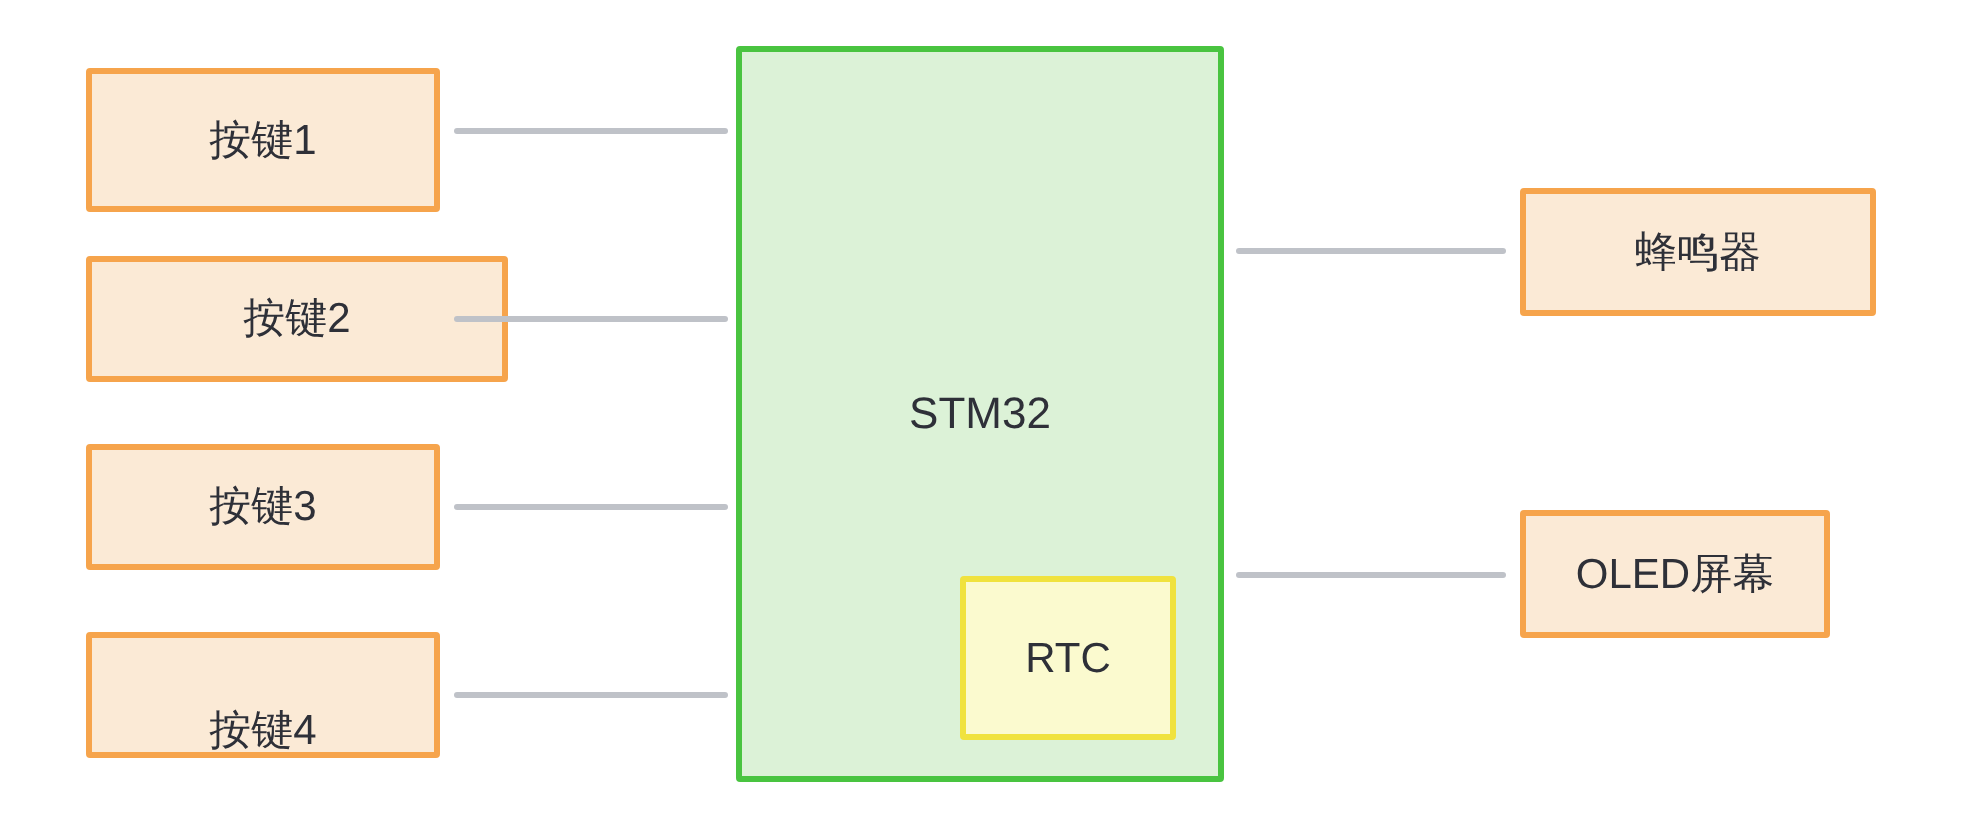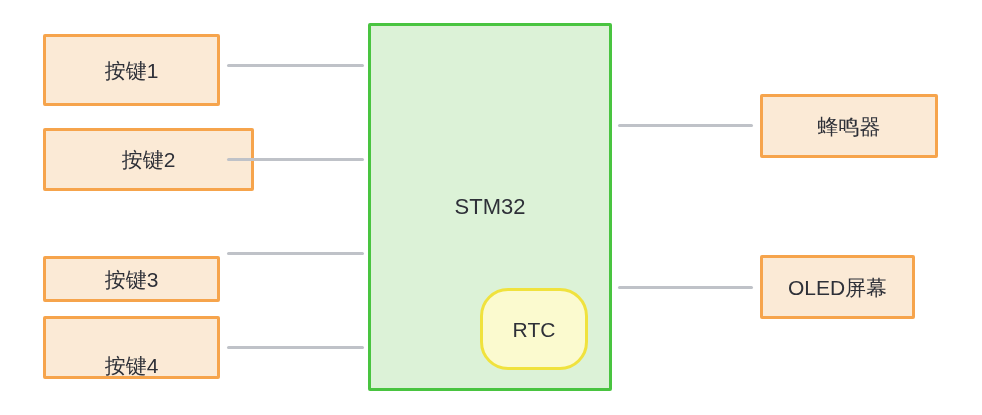--- a/index.html
+++ b/index.html
@@ -43,25 +43,25 @@
   }
   .connector {
     position: absolute;
     height: 3px;
     background: var(--line, #bfc2c8);
     border-radius: 2px;
   }
   
   .in-1 { left: 43px;  top: 34px;  width: 177px; height: 72px; }
   .in-2 { left: 43px;  top: 128px; width: 211px; height: 63px; }
-  .in-3 { left: 43px;  top: 222px; width: 177px; height: 46px; margin-top: 34px; }
+  .in-3 { left: 43px;  top: 222px; width: 177px; height: 63px; }
   .in-4 { left: 43px;  top: 316px; width: 177px; height: 63px; align-items: flex-end; }
   
   .mcu  { left: 368px; top: 23px;  width: 244px; height: 368px; }
-  .rtc  { right: 21px; bottom: 18px; width: 108px; height: 82px; border-radius: 28px; }
+  .rtc  { right: 21px; bottom: 18px; width: 108px; height: 82px; }
   
   .out-1 { left: 760px; top: 94px;  width: 178px; height: 64px; }
   .out-2 { left: 760px; top: 255px; width: 155px; height: 64px; }
   
   .line-in-1 { left: 227px; top: 64px;  width: 137px; }
   .line-in-2 { left: 227px; top: 158px; width: 137px; }
   .line-in-3 { left: 227px; top: 252px; width: 137px; }
   .line-in-4 { left: 227px; top: 346px; width: 137px; }
   .line-out-1 { left: 618px; top: 124px; width: 135px; }
   .line-out-2 { left: 618px; top: 286px; width: 135px; }

